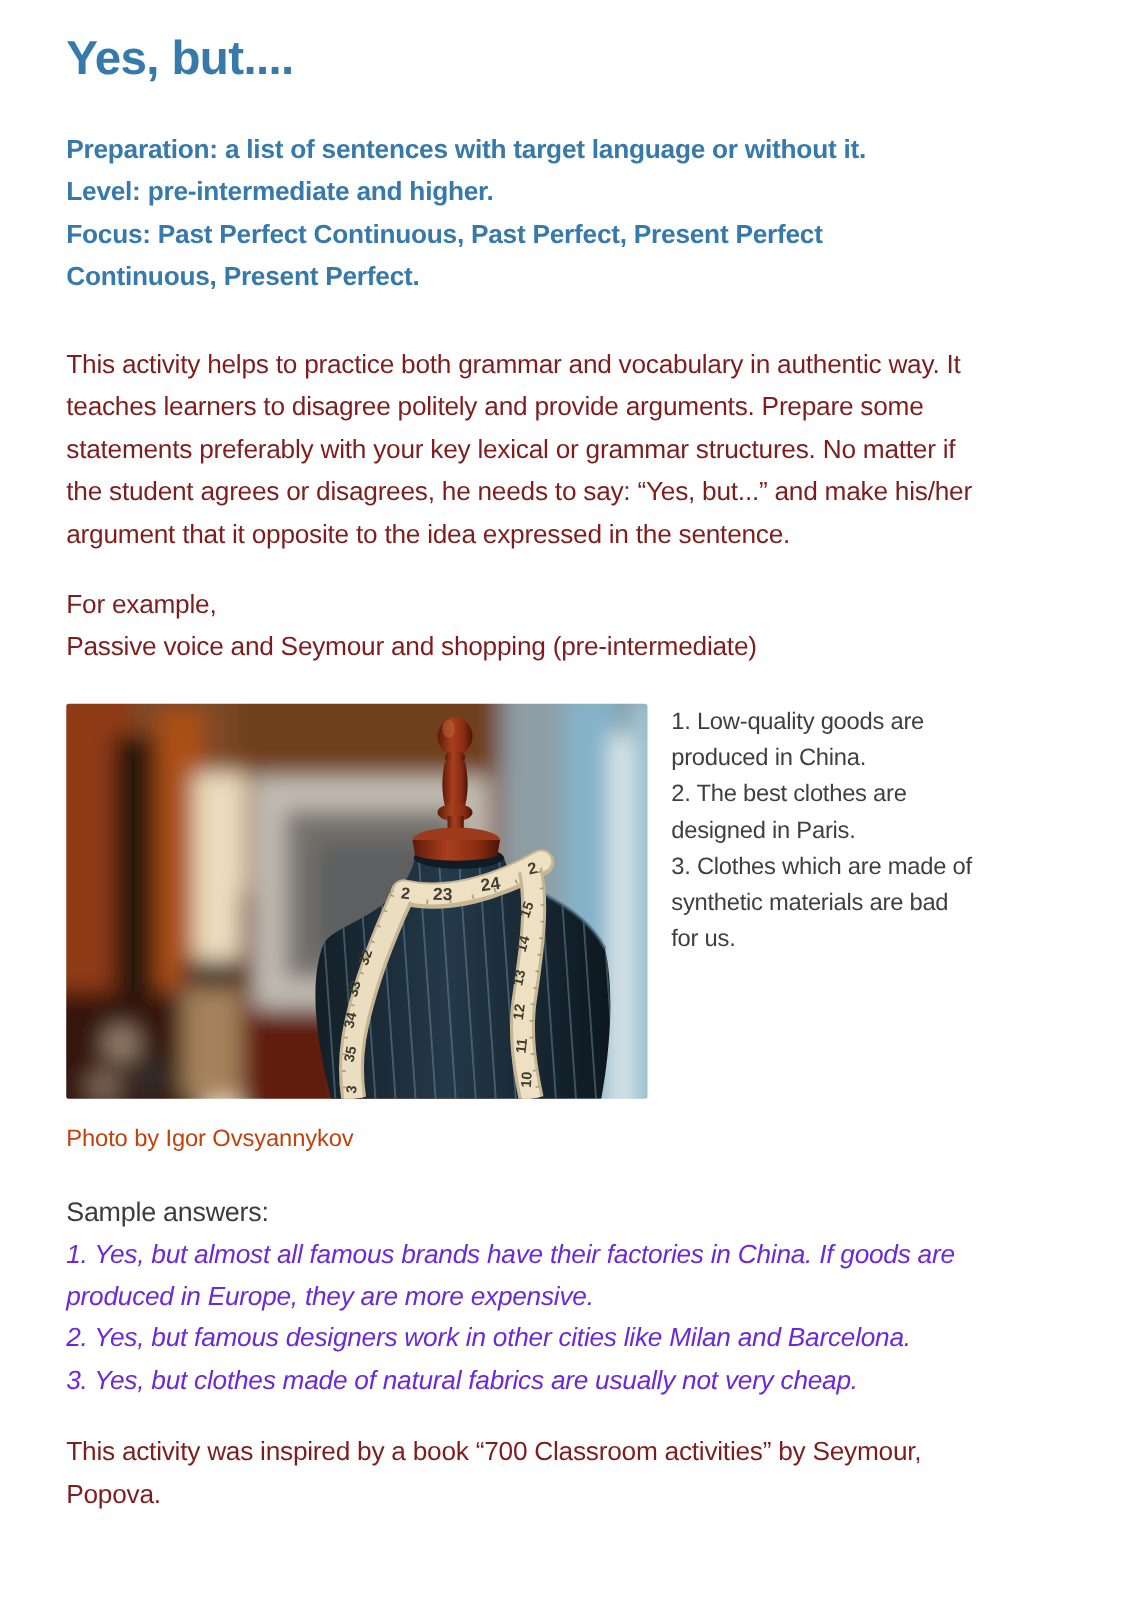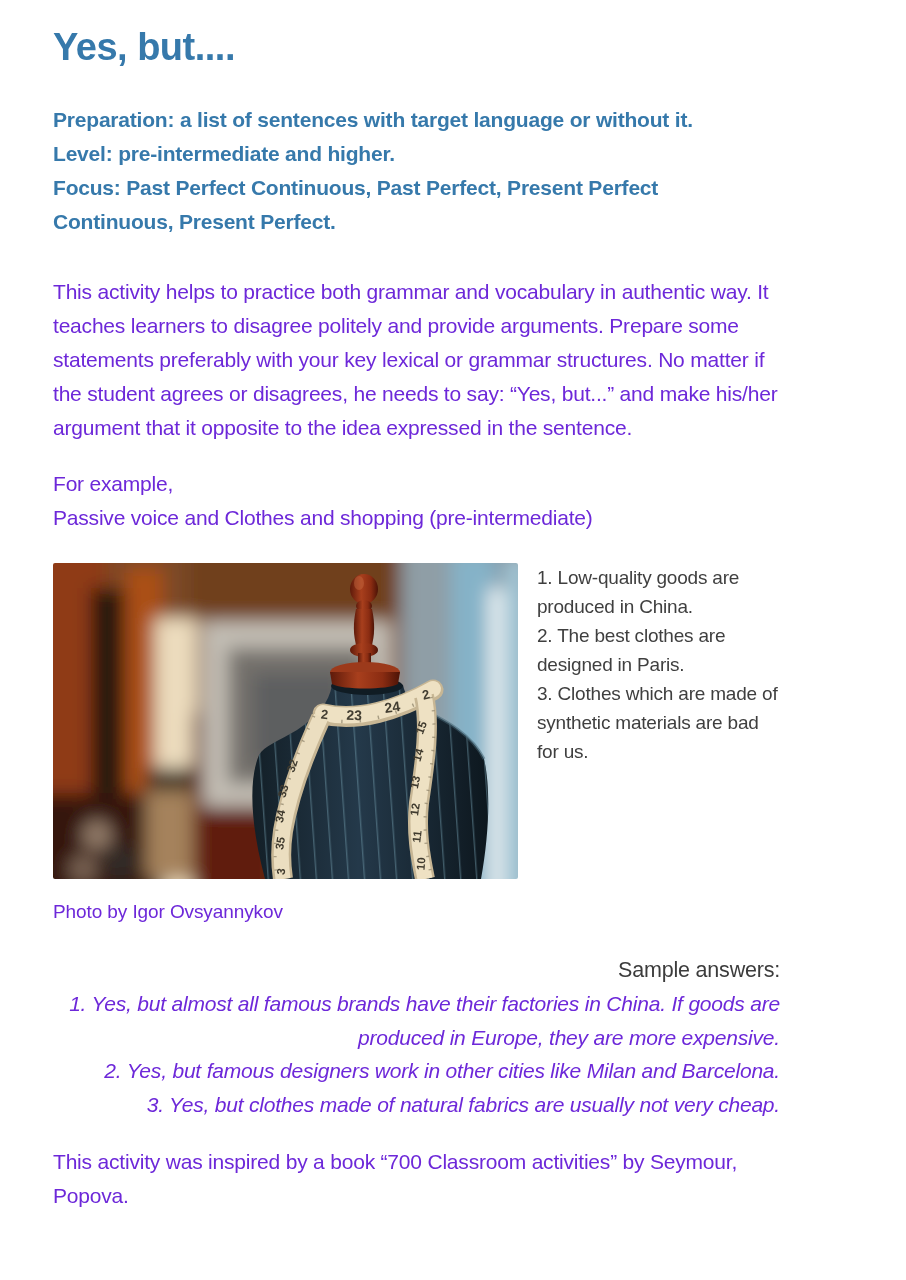--- a/index.html
+++ b/index.html
@@ -30,21 +30,21 @@
     line-height: 34px;
     letter-spacing: -0.2px;
     color: #3679ab;
   }
   .body-text {
     margin: 0 0 22px 0;
     max-width: 820px;
     font-size: 21px;
     line-height: 34px;
     letter-spacing: -0.2px;
-    color: #6d28d9;
+    color: #7f1d1d;
   }
   .example-intro { margin-bottom: 28px; }
   .figure-row {
     display: flex;
     align-items: flex-start;
     margin: 0 0 22px 0;
   }
   .photo-frame {
     width: 465px; height: 316px;
     flex: 0 0 465px;
@@ -57,23 +57,23 @@
     line-height: 29px;
     letter-spacing: -0.2px;
     color: #3f3f3f;
     hyphens: auto;
     -webkit-hyphens: auto;
   }
   .caption {
     margin: 0 0 30px 0;
     font-size: 19px;
     letter-spacing: -0.1px;
-    color: #6d28d9;
-  }
-  .answers { margin: 0 0 24px 0; max-width: 822px; text-align: right; }
+    color: #c2410c;
+  }
+  .answers { margin: 0 0 24px 0; max-width: 822px; }
   .answers-heading {
     font-size: 21.5px;
     line-height: 34px;
     color: #3c3c3c;
     letter-spacing: -0.2px;
   }
   .answer-item {
     font-size: 21px;
     font-style: italic;
     line-height: 33.5px;
@@ -92,21 +92,21 @@
   <div class="meta">
     <div>Preparation: a list of sentences with target language or without it.</div>
     <div>Level: pre-intermediate and higher.</div>
     <div>Focus: Past Perfect Continuous, Past Perfect, Present Perfect Continuous, Present Perfect.</div>
   </div>
 
   <p class="body-text">This activity helps to practice both grammar and vocabulary in authentic way. It teaches learners to disagree politely and provide arguments. Prepare some statements preferably with your key lexical or grammar structures. No matter if the student agrees or disagrees, he needs to say: “Yes, but...” and make his/her argument that it opposite to the idea expressed in the sentence.</p>
 
   <div class="body-text example-intro">
     <div>For example,</div>
-    <div>Passive voice and Clothes and shopping (pre-intermediate)</div>
+    <div>Passive voice and Seymour and shopping (pre-intermediate)</div>
   </div>
 
   <div class="figure-row">
 
     <svg class="photo-frame" viewBox="0 0 465 316" role="img" aria-label="Tailor's dress form mannequin in dark pinstripe fabric with a red wooden finial and a cream measuring tape draped around it, against a blurred shop background">
       <defs>
         <filter id="blurBg" x="-15%" y="-15%" width="130%" height="130%">
             <feGaussianBlur stdDeviation="9"></feGaussianBlur>
           </filter>
         <linearGradient id="wood" x1="0" y1="0" x2="1" y2="0">

